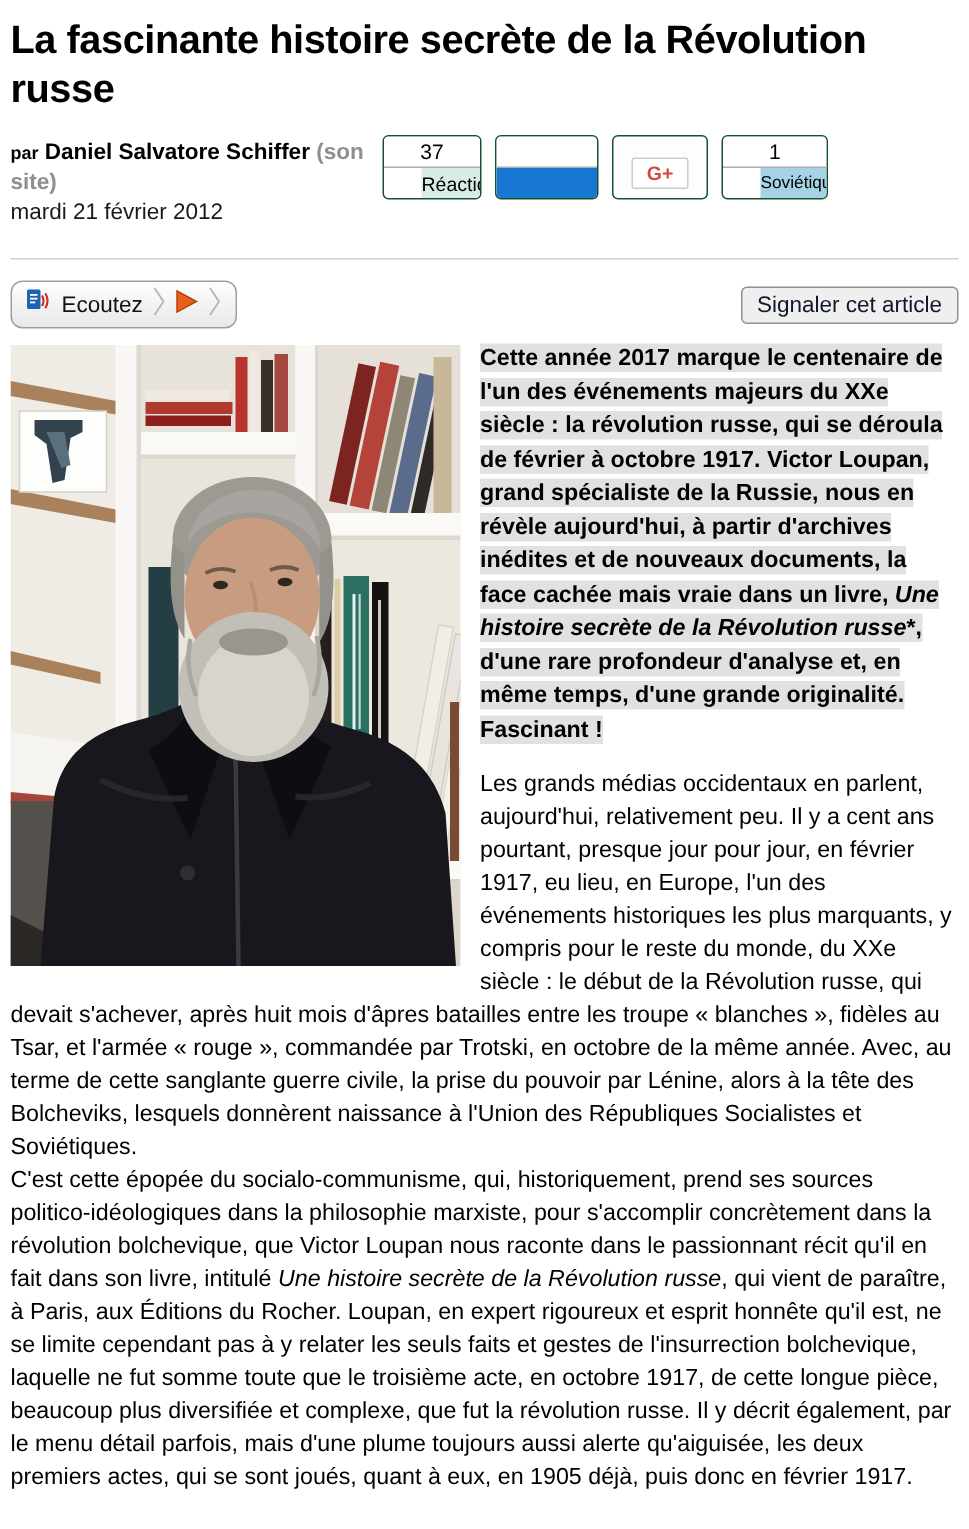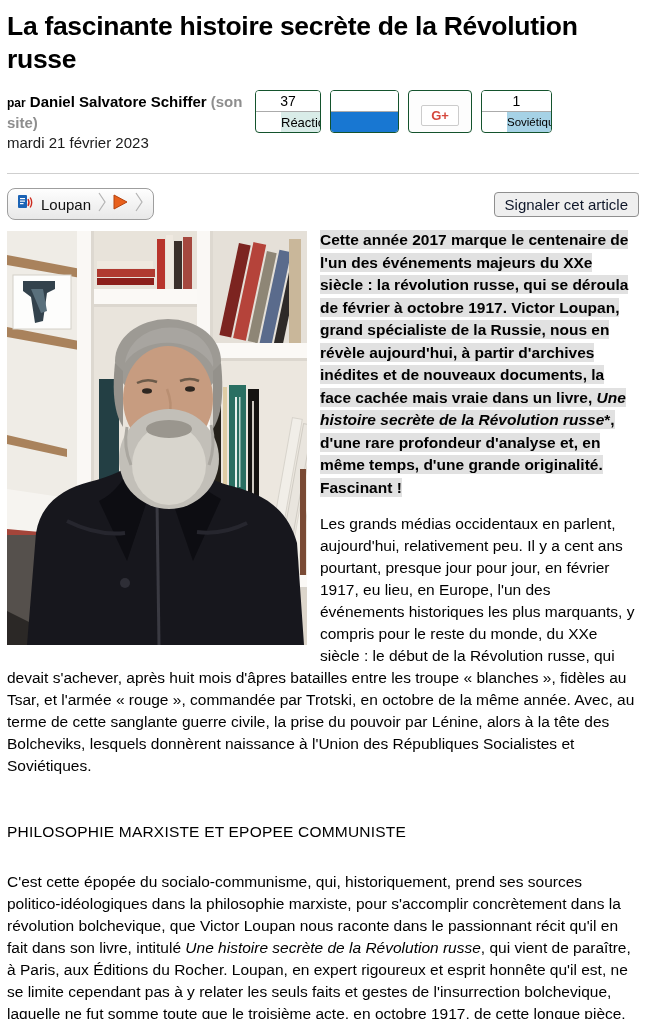--- a/index.html
+++ b/index.html
@@ -59,21 +59,21 @@
 
 <div class="page">
 
   <h1 class="title">La fascinante histoire secrète de la Révolution russe</h1>
 
   <div class="meta-row">
     <div class="byline">
       <span class="par">par</span>
       <a class="author" href="#">Daniel Salvatore Schiffer</a>
       <span class="site">(son site)</span>
-      <div class="date">mardi 21 février 2023</div>
+      <div class="date">mardi 21 février 2012</div>
     </div>
 
     <div class="share-row">
       <div class="share-btn btn-reactions">
         <div class="count">37</div>
         <div class="lbl" style="background: rgb(217, 236, 232);">Réactions</div>
       </div>
       <div class="share-btn btn-facebook">
         <div class="count"></div>
         <div class="fbfill" style="background: rgb(24, 119, 210);"></div>
@@ -95,21 +95,21 @@
       <span>
         <svg width="17" height="17" viewBox="0 0 17 17">
           <rect x="1" y="1" width="9" height="13" rx="1" fill="#1b63b5"></rect>
           <rect x="3" y="4" width="5" height="1.2" fill="#fff"></rect>
           <rect x="3" y="6.5" width="5" height="1.2" fill="#fff"></rect>
           <rect x="3" y="9" width="3.5" height="1.2" fill="#fff"></rect>
           <path d="M11 5 q2 3.5 0 7" stroke="#cc2a1e" stroke-width="1.4" fill="none"></path>
           <path d="M13.2 3.5 q3 5 0 10" stroke="#cc2a1e" stroke-width="1.4" fill="none"></path>
         </svg>
       </span>
-      <span class="txt">Loupan</span>
+      <span class="txt">Ecoutez</span>
       <span class="chev">
         <svg width="8" height="20" viewBox="0 0 8 20">
             <polyline points="1,1 7,10 1,19" stroke="#b3b3b3" stroke-width="1.2" fill="none"></polyline>
           </svg>
       </span>
       <span>
         <svg width="15" height="16" viewBox="0 0 15 16">
             <polygon points="1,1 14,8 1,15" fill="#e8601c" stroke="#b5420e" stroke-width="1"></polygon>
           </svg>
       </span>
@@ -221,18 +221,17 @@
         <ellipse cx="162" cy="198" rx="23" ry="9" fill="#9a968e"></ellipse>
         <path d="M120 196 q-4 20 4 38" stroke="#aaa7a0" stroke-width="3" fill="none"></path>
         <path d="M204 194 q5 20 -2 40" stroke="#aaa7a0" stroke-width="3" fill="none"></path>
       </svg>
     </div>
 
     <p class="intro"><span class="hl" style="background: rgb(225, 225, 225);"><span>Cette année 2017 marque le centenaire de l'un des événements majeurs du XXe siècle : la révolution russe, qui se déroula de février à octobre 1917. Victor Loupan, grand spécialiste de la Russie, nous en révèle aujourd'hui, à partir d'archives inédites et de nouveaux documents, la face cachée mais vraie dans un livre, </span><em>Une histoire secrète de la Révolution russe</em><span>*, d'une rare profondeur d'analyse et, en même temps, d'une grande originalité. Fascinant !</span></span></p>
 
     <p class="body">Les grands médias occidentaux en parlent, aujourd'hui, relativement peu. Il y a cent ans pourtant, presque jour pour jour, en février 1917, eu lieu, en Europe, l'un des événements historiques les plus marquants, y compris pour le reste du monde, du XXe siècle : le début de la Révolution russe, qui devait s'achever, après huit mois d'âpres batailles entre les troupe « blanches », fidèles au Tsar, et l'armée « rouge », commandée par Trotski, en octobre de la même année. Avec, au terme de cette sanglante guerre civile, la prise du pouvoir par Lénine, alors à la tête des Bolcheviks, lesquels donnèrent naissance à l'Union des Républiques Socialistes et Soviétiques.</p>
 
-    <h2 class="section">PHILOSOPHIE MARXISTE ET EPOPEE COMMUNISTE</h2>
 
     <p class="body2"><span>C'est cette épopée du socialo-communisme, qui, historiquement, prend ses sources politico-idéologiques dans la philosophie marxiste, pour s'accomplir concrètement dans la révolution bolchevique, que Victor Loupan nous raconte dans le passionnant récit qu'il en fait dans son livre, intitulé </span><em>Une histoire secrète de la Révolution russe</em><span>, qui vient de paraître, à Paris, aux Éditions du Rocher. Loupan, en expert rigoureux et esprit honnête qu'il est, ne se limite cependant pas à y relater les seuls faits et gestes de l'insurrection bolchevique, laquelle ne fut somme toute que le troisième acte, en octobre 1917, de cette longue pièce, beaucoup plus diversifiée et complexe, que fut la révolution russe. Il y décrit également, par le menu détail parfois, mais d'une plume toujours aussi alerte qu'aiguisée, les deux premiers actes, qui se sont joués, quant à eux, en 1905 déjà, puis donc en février 1917.</span></p>
   </article>
 
 </div>
 
 </body></html>

